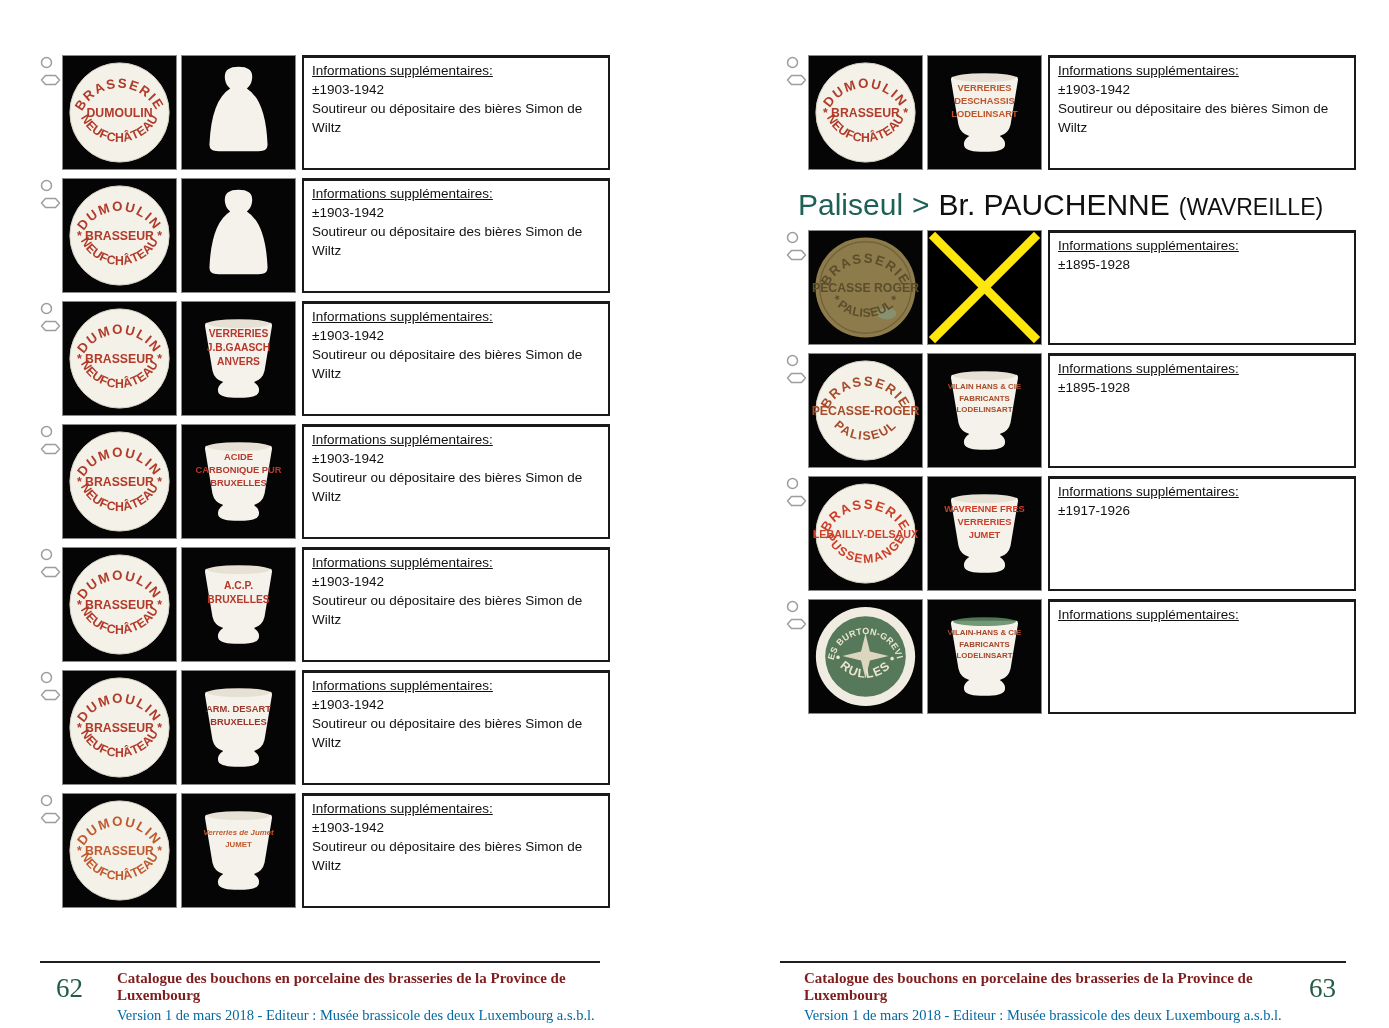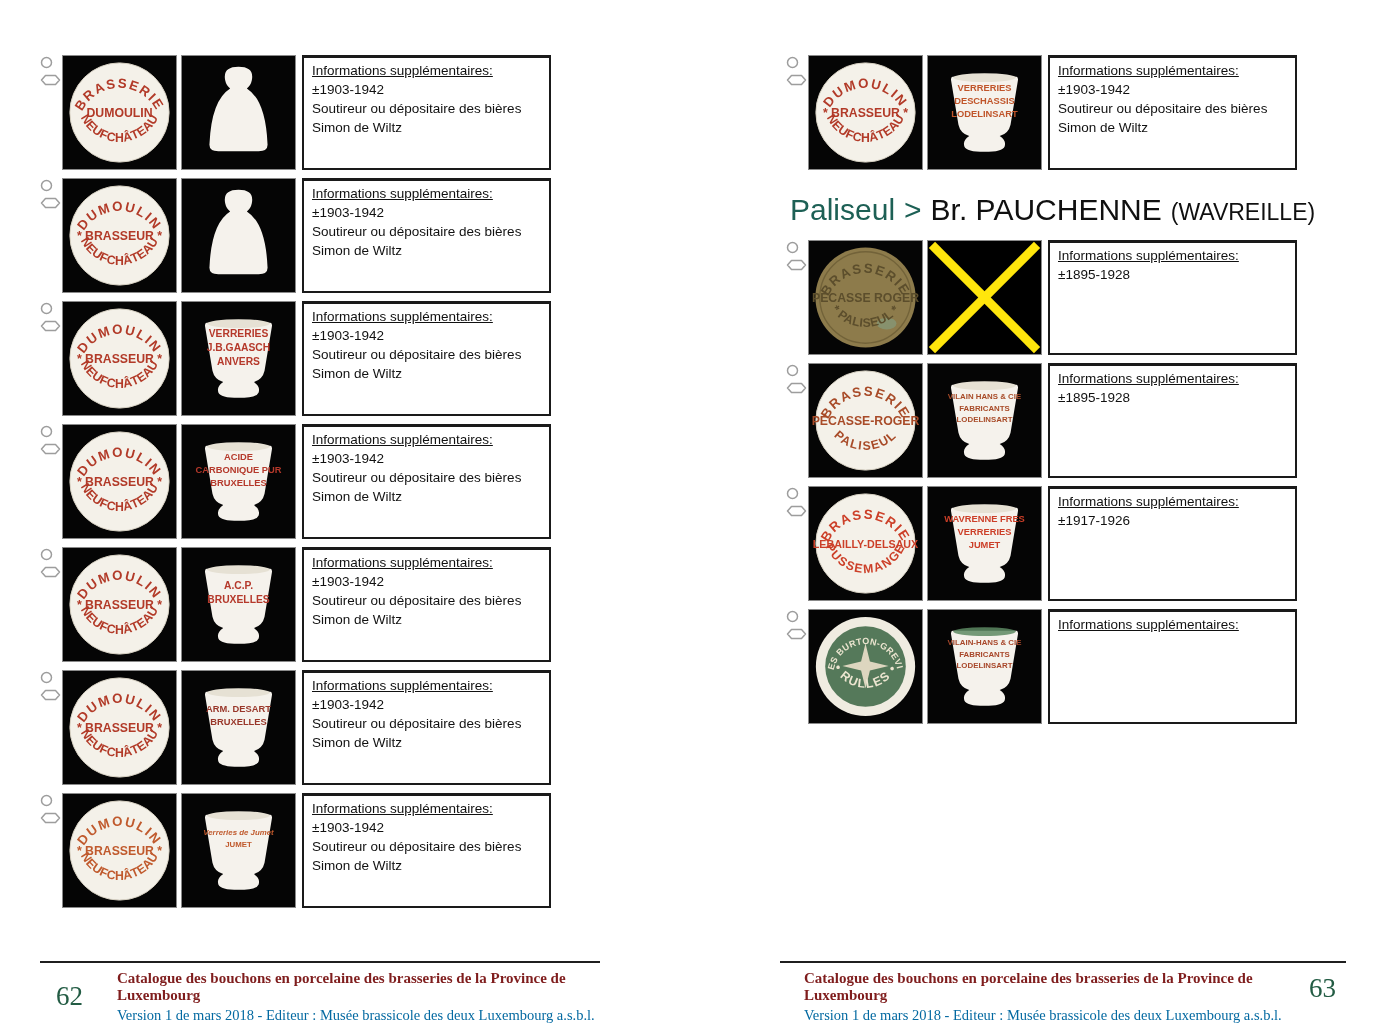--- a/index.html
+++ b/index.html
@@ -8,37 +8,37 @@
   .rows{position:absolute;}
   #left-rows{left:40px;top:55px;width:560px;}
   #right-blocks{left:786px;top:55px;width:556px;}
 
   .entry{display:flex;align-items:flex-start;margin-bottom:8px;}
   .markers{width:22px;flex:none;display:flex;flex-direction:column;gap:5px;
            align-items:flex-start;padding-top:1px;}
   .img-cell{width:115px;height:115px;flex:none;background:#000;border:1px solid #8a8a8a;
             box-sizing:border-box;margin-right:4px;}
   .img-cell svg{display:block;width:100%;height:100%;}
-  .info-box{flex:none;width:249px;height:115px;box-sizing:border-box;margin-left:2px;
+  .info-box{flex:none;width:308px;height:115px;box-sizing:border-box;margin-left:2px;
             border:2px solid #1a1a1a;border-top-width:3px;padding:3px 8px 0 8px;
             font-size:13.5px;line-height:19px;color:#111;}
   .info-label{text-decoration:underline;}
 
-  .section-header{font-size:30px;line-height:46px;color:#101010;margin:17px 0 5px 4px;}
+  .section-header{font-size:30px;line-height:36px;color:#101010;margin:17px 0 5px 12px;}
   .section-header .place{color:#1d6055;}
   .section-header .sep{color:#1d6055;margin:0 9px;}
   .section-header .main{color:#101010;}
   .section-header .suffix{font-size:23px;margin-left:9px;}
 
   .footer{position:absolute;top:961px;border-top:2px solid #1f1f1f;display:flex;
           padding-top:7px;background:#fff;}
   .footer-left{left:40px;width:560px;}
   .footer-right{left:780px;width:566px;}
   .pagenum{font-family:"Liberation Serif",serif;font-size:27px;color:#235c44;line-height:30px;}
-  .footer-left .pagenum{margin:11px 34px 0 16px;text-align:center;}
+  .footer-left .pagenum{margin:3px 34px 0 16px;text-align:center;}
   .footer-right .pagenum{margin:3px 10px 0 auto;}
   .footer-text{flex:0 1 auto;}
   .footer-right .footer-text{margin-left:24px;}
   .footer-title{font-family:"Liberation Serif",serif;font-weight:bold;font-size:15px;
                 color:#7f1d1d;}
   .footer-sub{font-family:"Liberation Serif",serif;font-size:14.5px;color:#0369a1;margin-top:3px;}
 </style>
 </head>
 <body>
 

